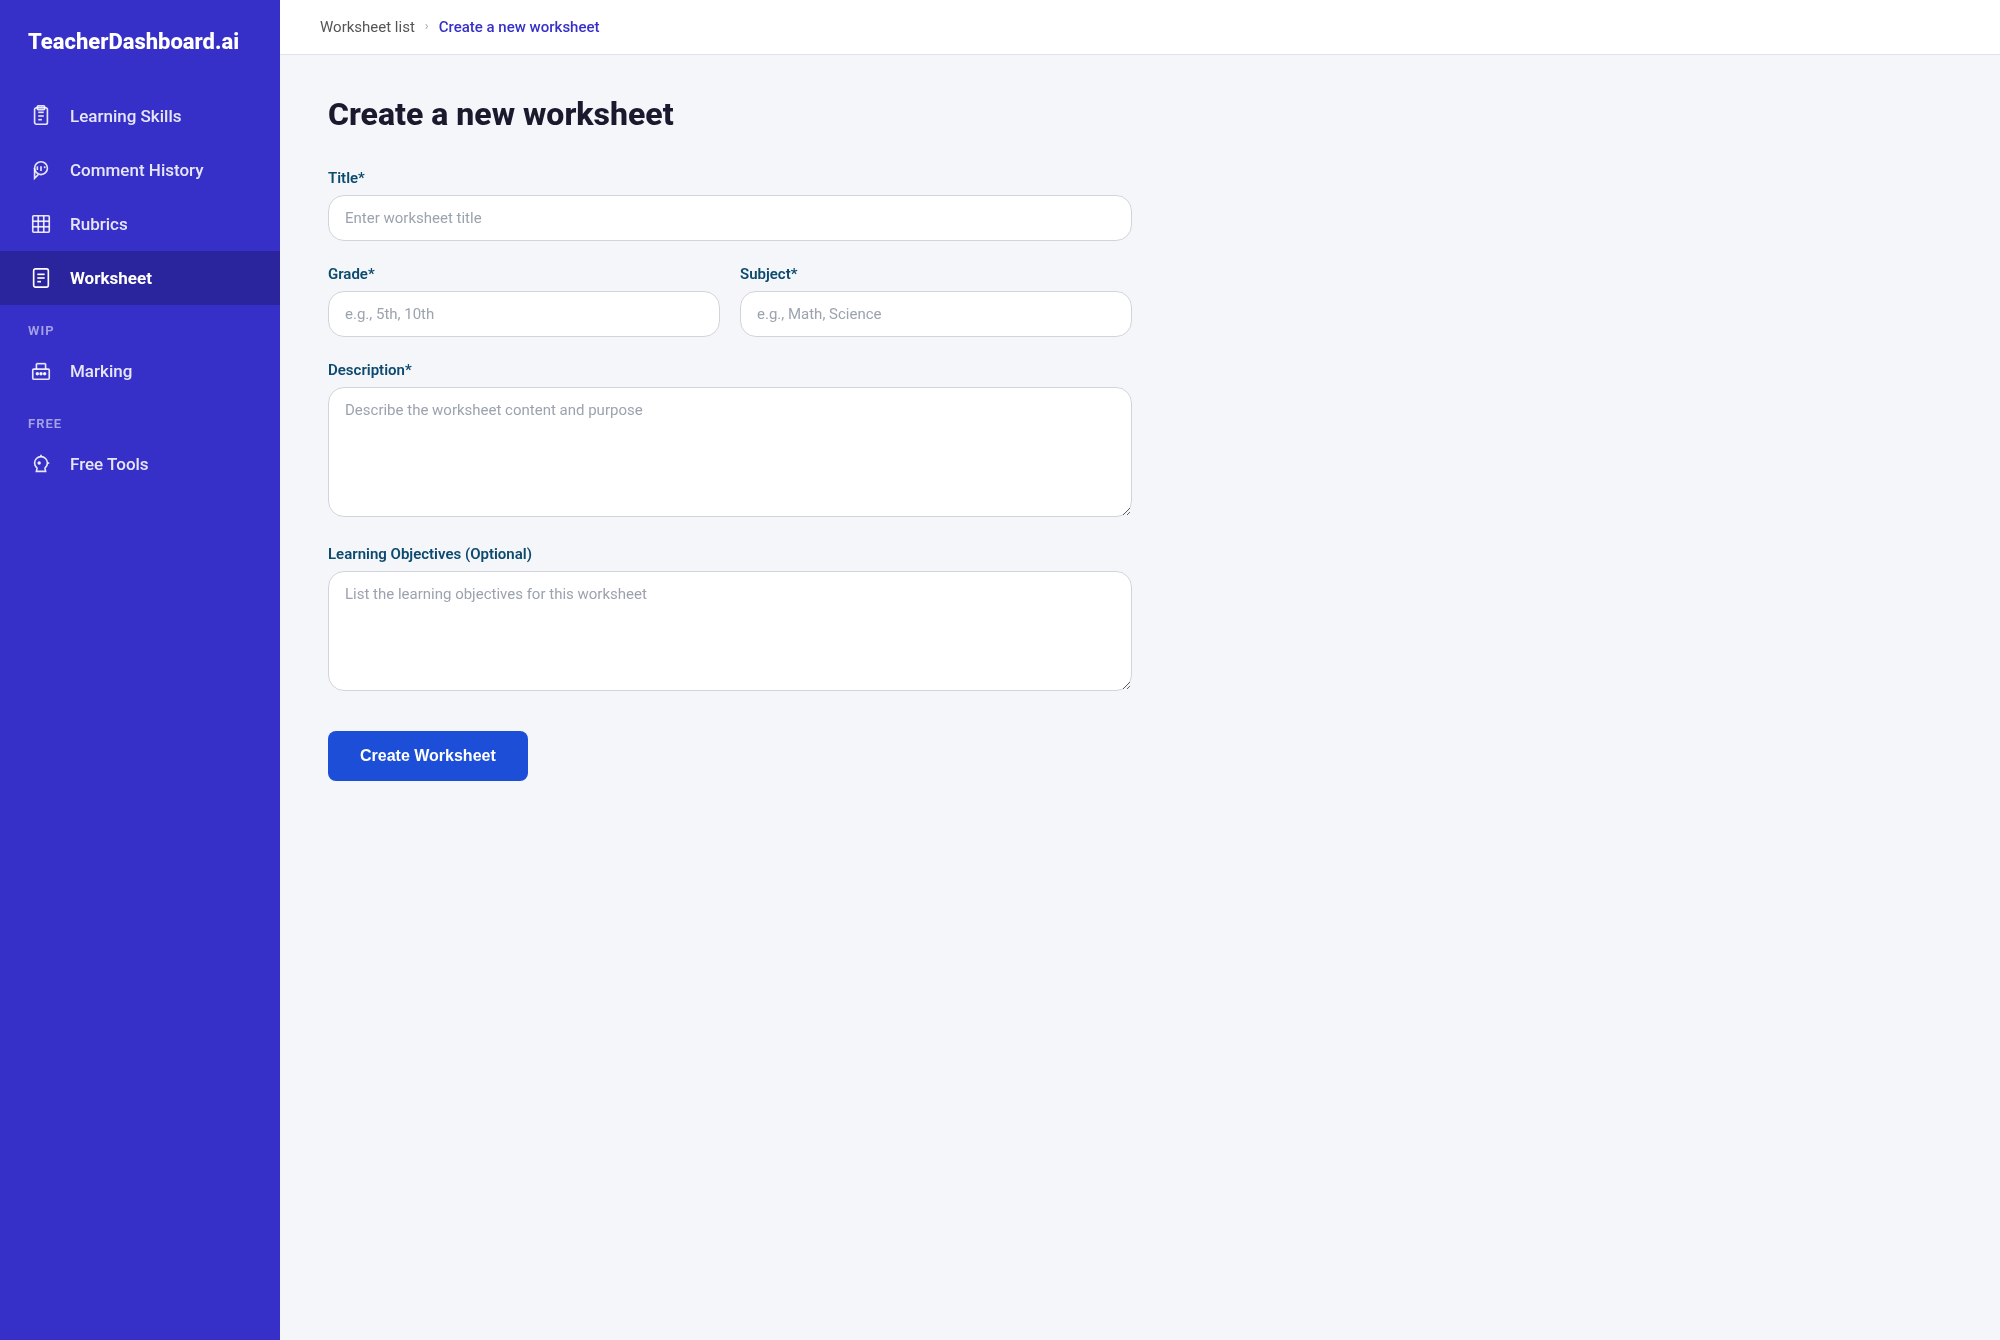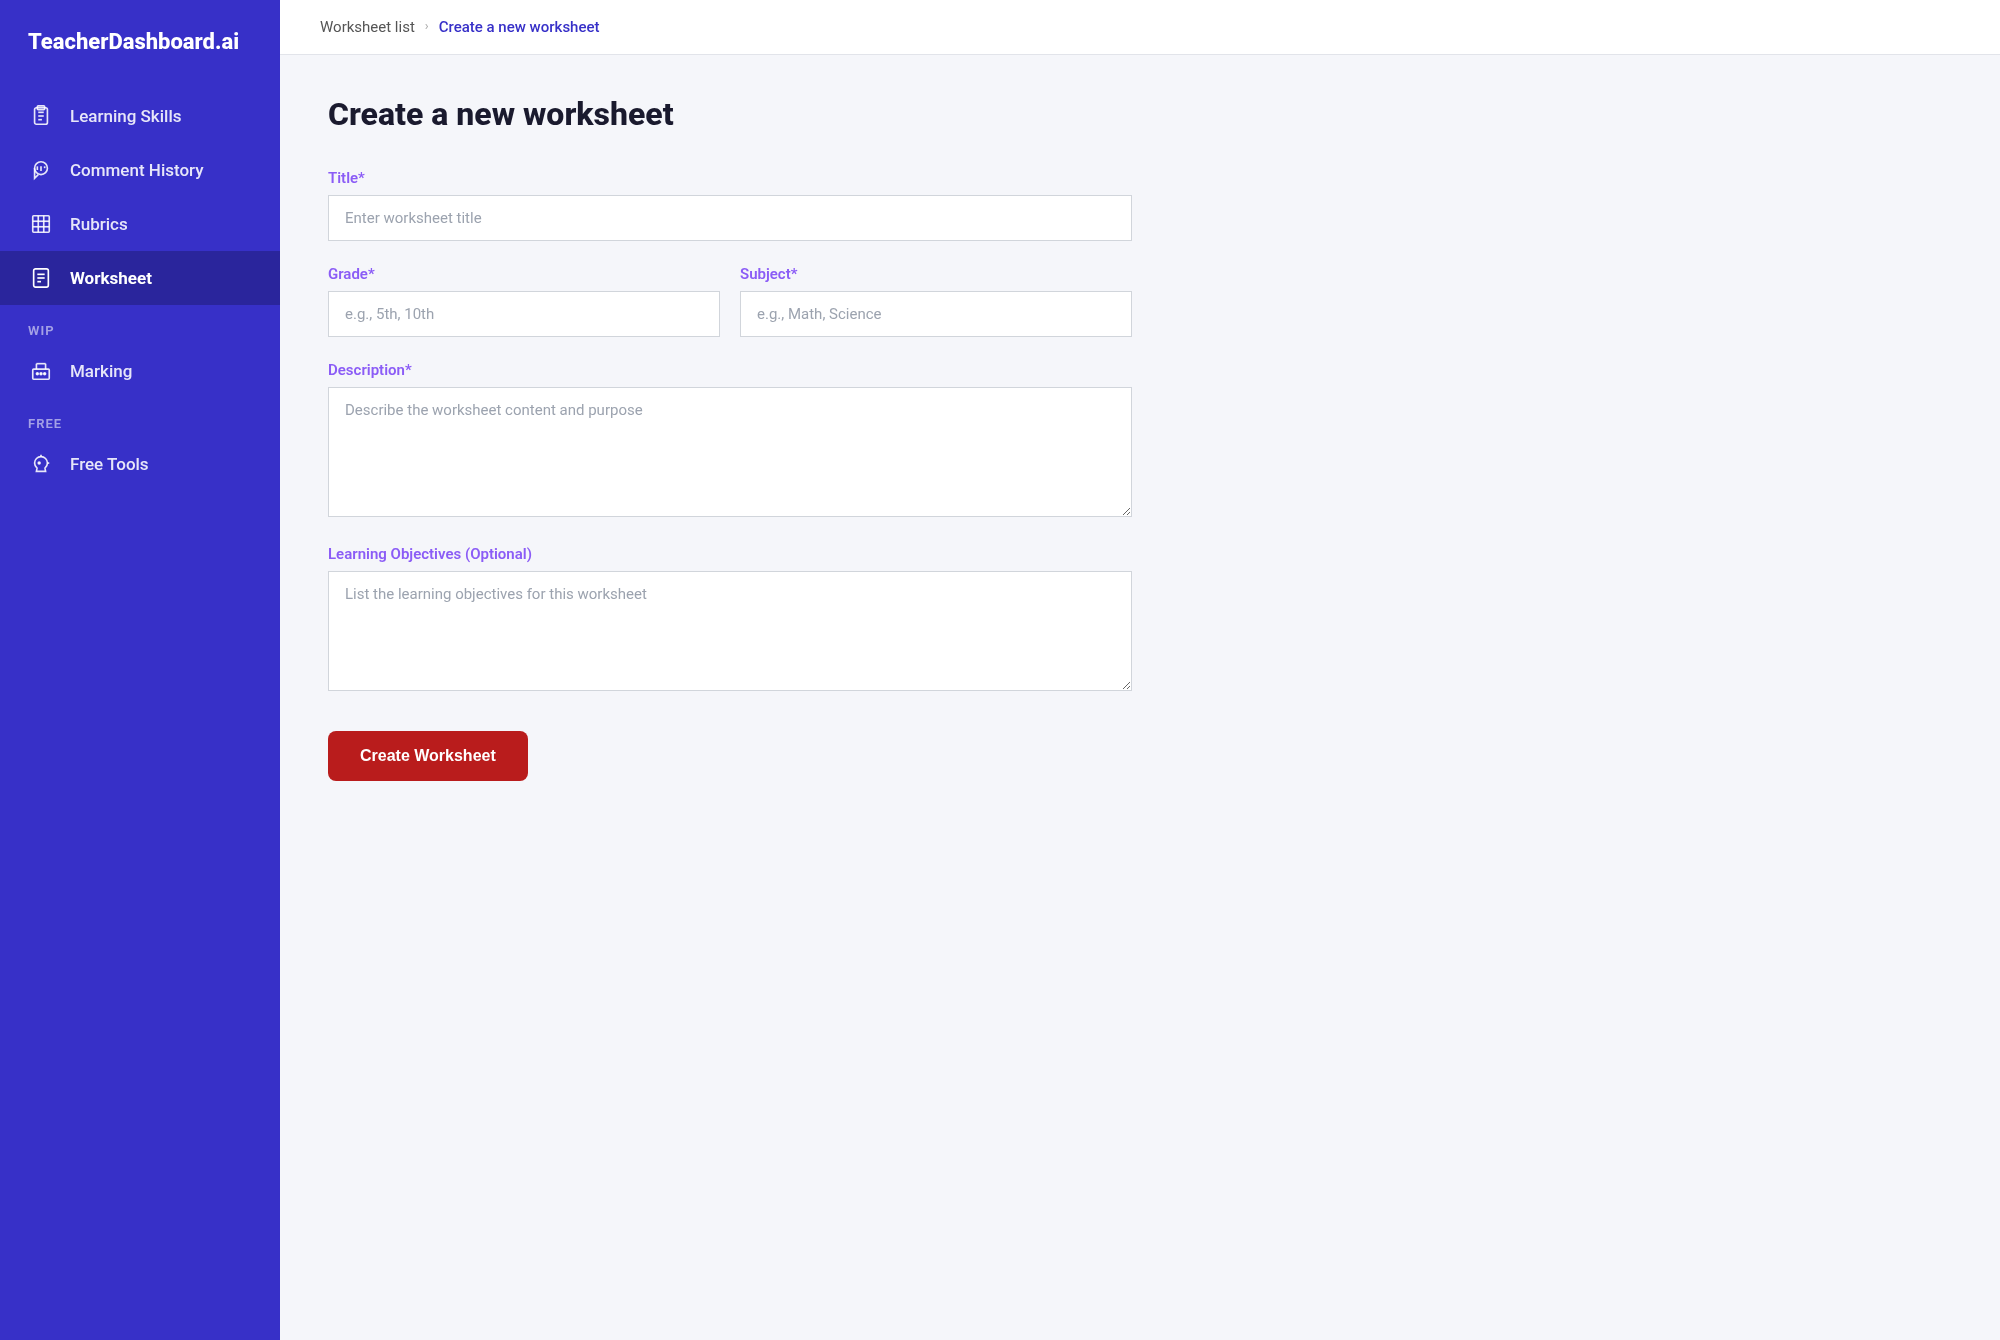--- a/index.html
+++ b/index.html
@@ -125,28 +125,28 @@
       margin-bottom: 24px;
     }
     .form-row .form-group {
       flex: 1;
       margin-bottom: 0;
     }
     label {
       display: block;
       font-size: 15px;
       font-weight: 600;
-      color: #8b5cf6;
+      color: #0c4a6e;
       margin-bottom: 8px;
     }
     input[type="text"],
     textarea {
       width: 100%;
       border: 1.5px solid #d1d5db;
-      border-radius: 0;
+      border-radius: 16px;
       padding: 13px 16px;
       font-size: 15px;
       color: #1a1a2e;
       background: white;
       outline: none;
       transition: border-color 0.15s;
       font-family: inherit;
     }
     input[type="text"]::placeholder,
     textarea::placeholder {
@@ -157,21 +157,21 @@
       min-height: 120px;
     }
     textarea.description-area {
       min-height: 130px;
     }
     textarea.objectives-area {
       min-height: 120px;
     }
 
     .create-btn {
-      background: #b91c1c;
+      background: #1d4ed8;
       color: white;
       border: none;
       border-radius: 8px;
       padding: 16px 32px;
       font-size: 16px;
       font-weight: 700;
       cursor: pointer;
       margin-top: 12px;
       transition: background 0.15s;
     }

